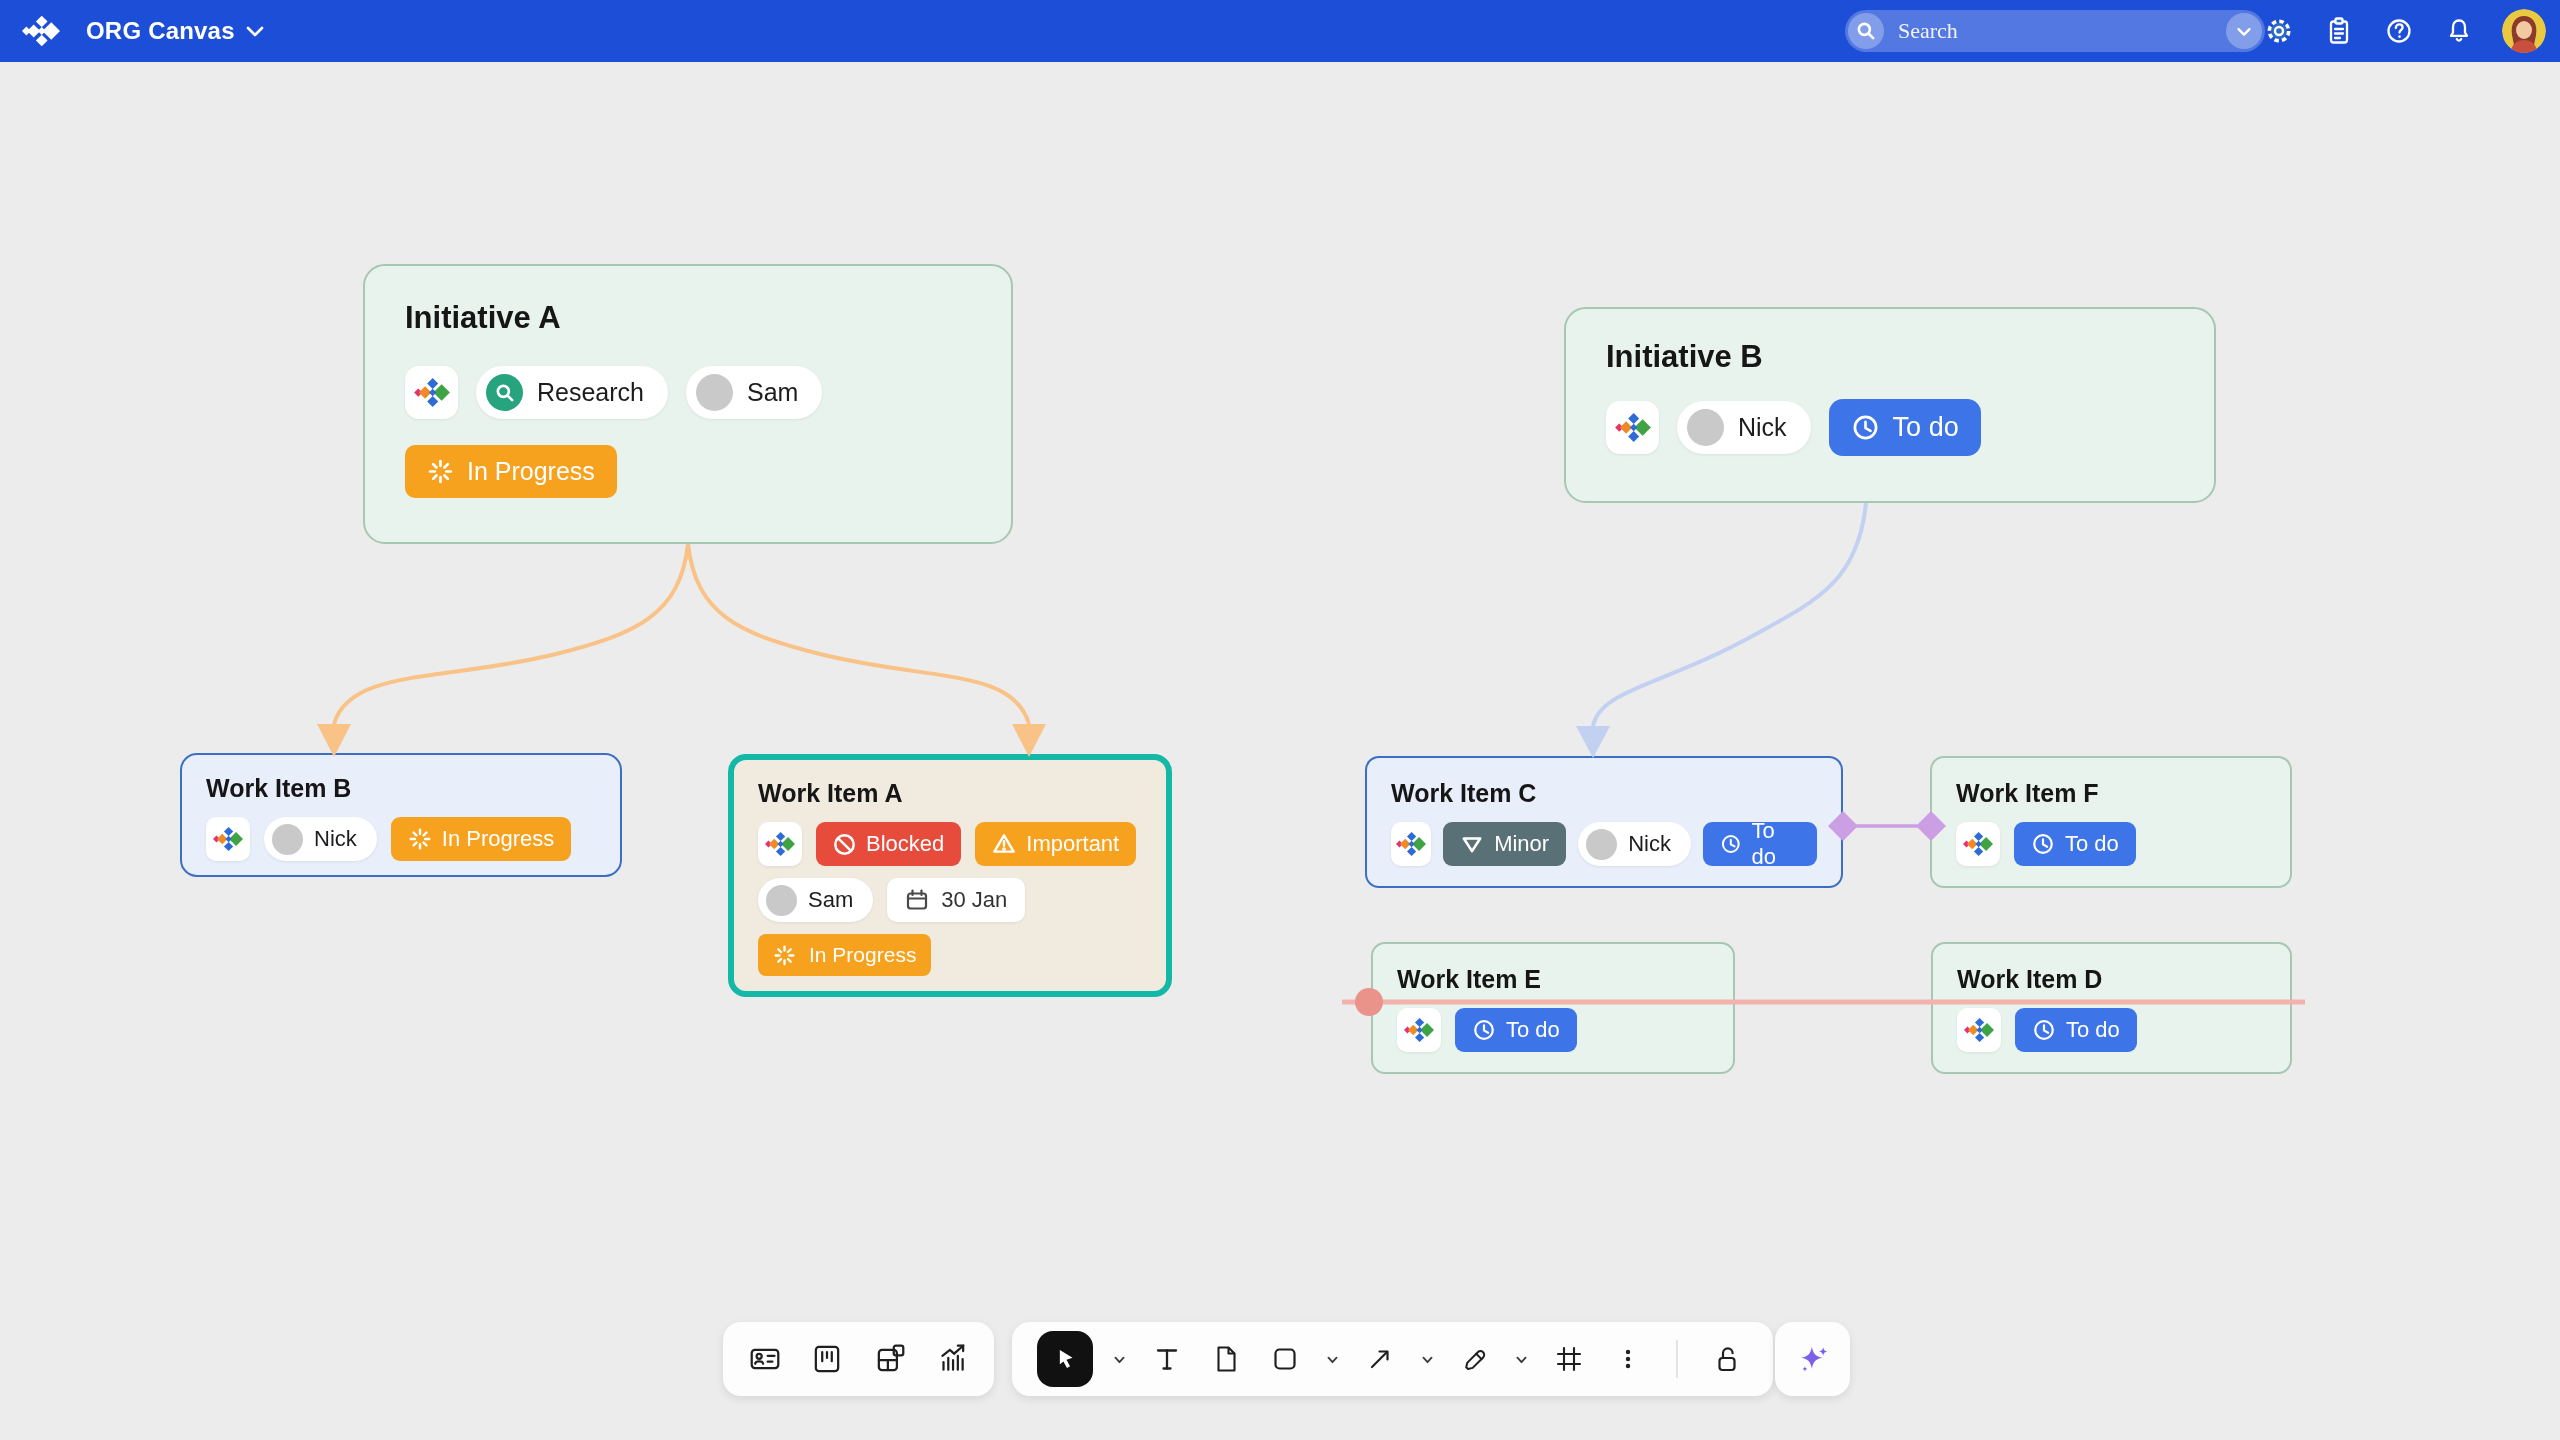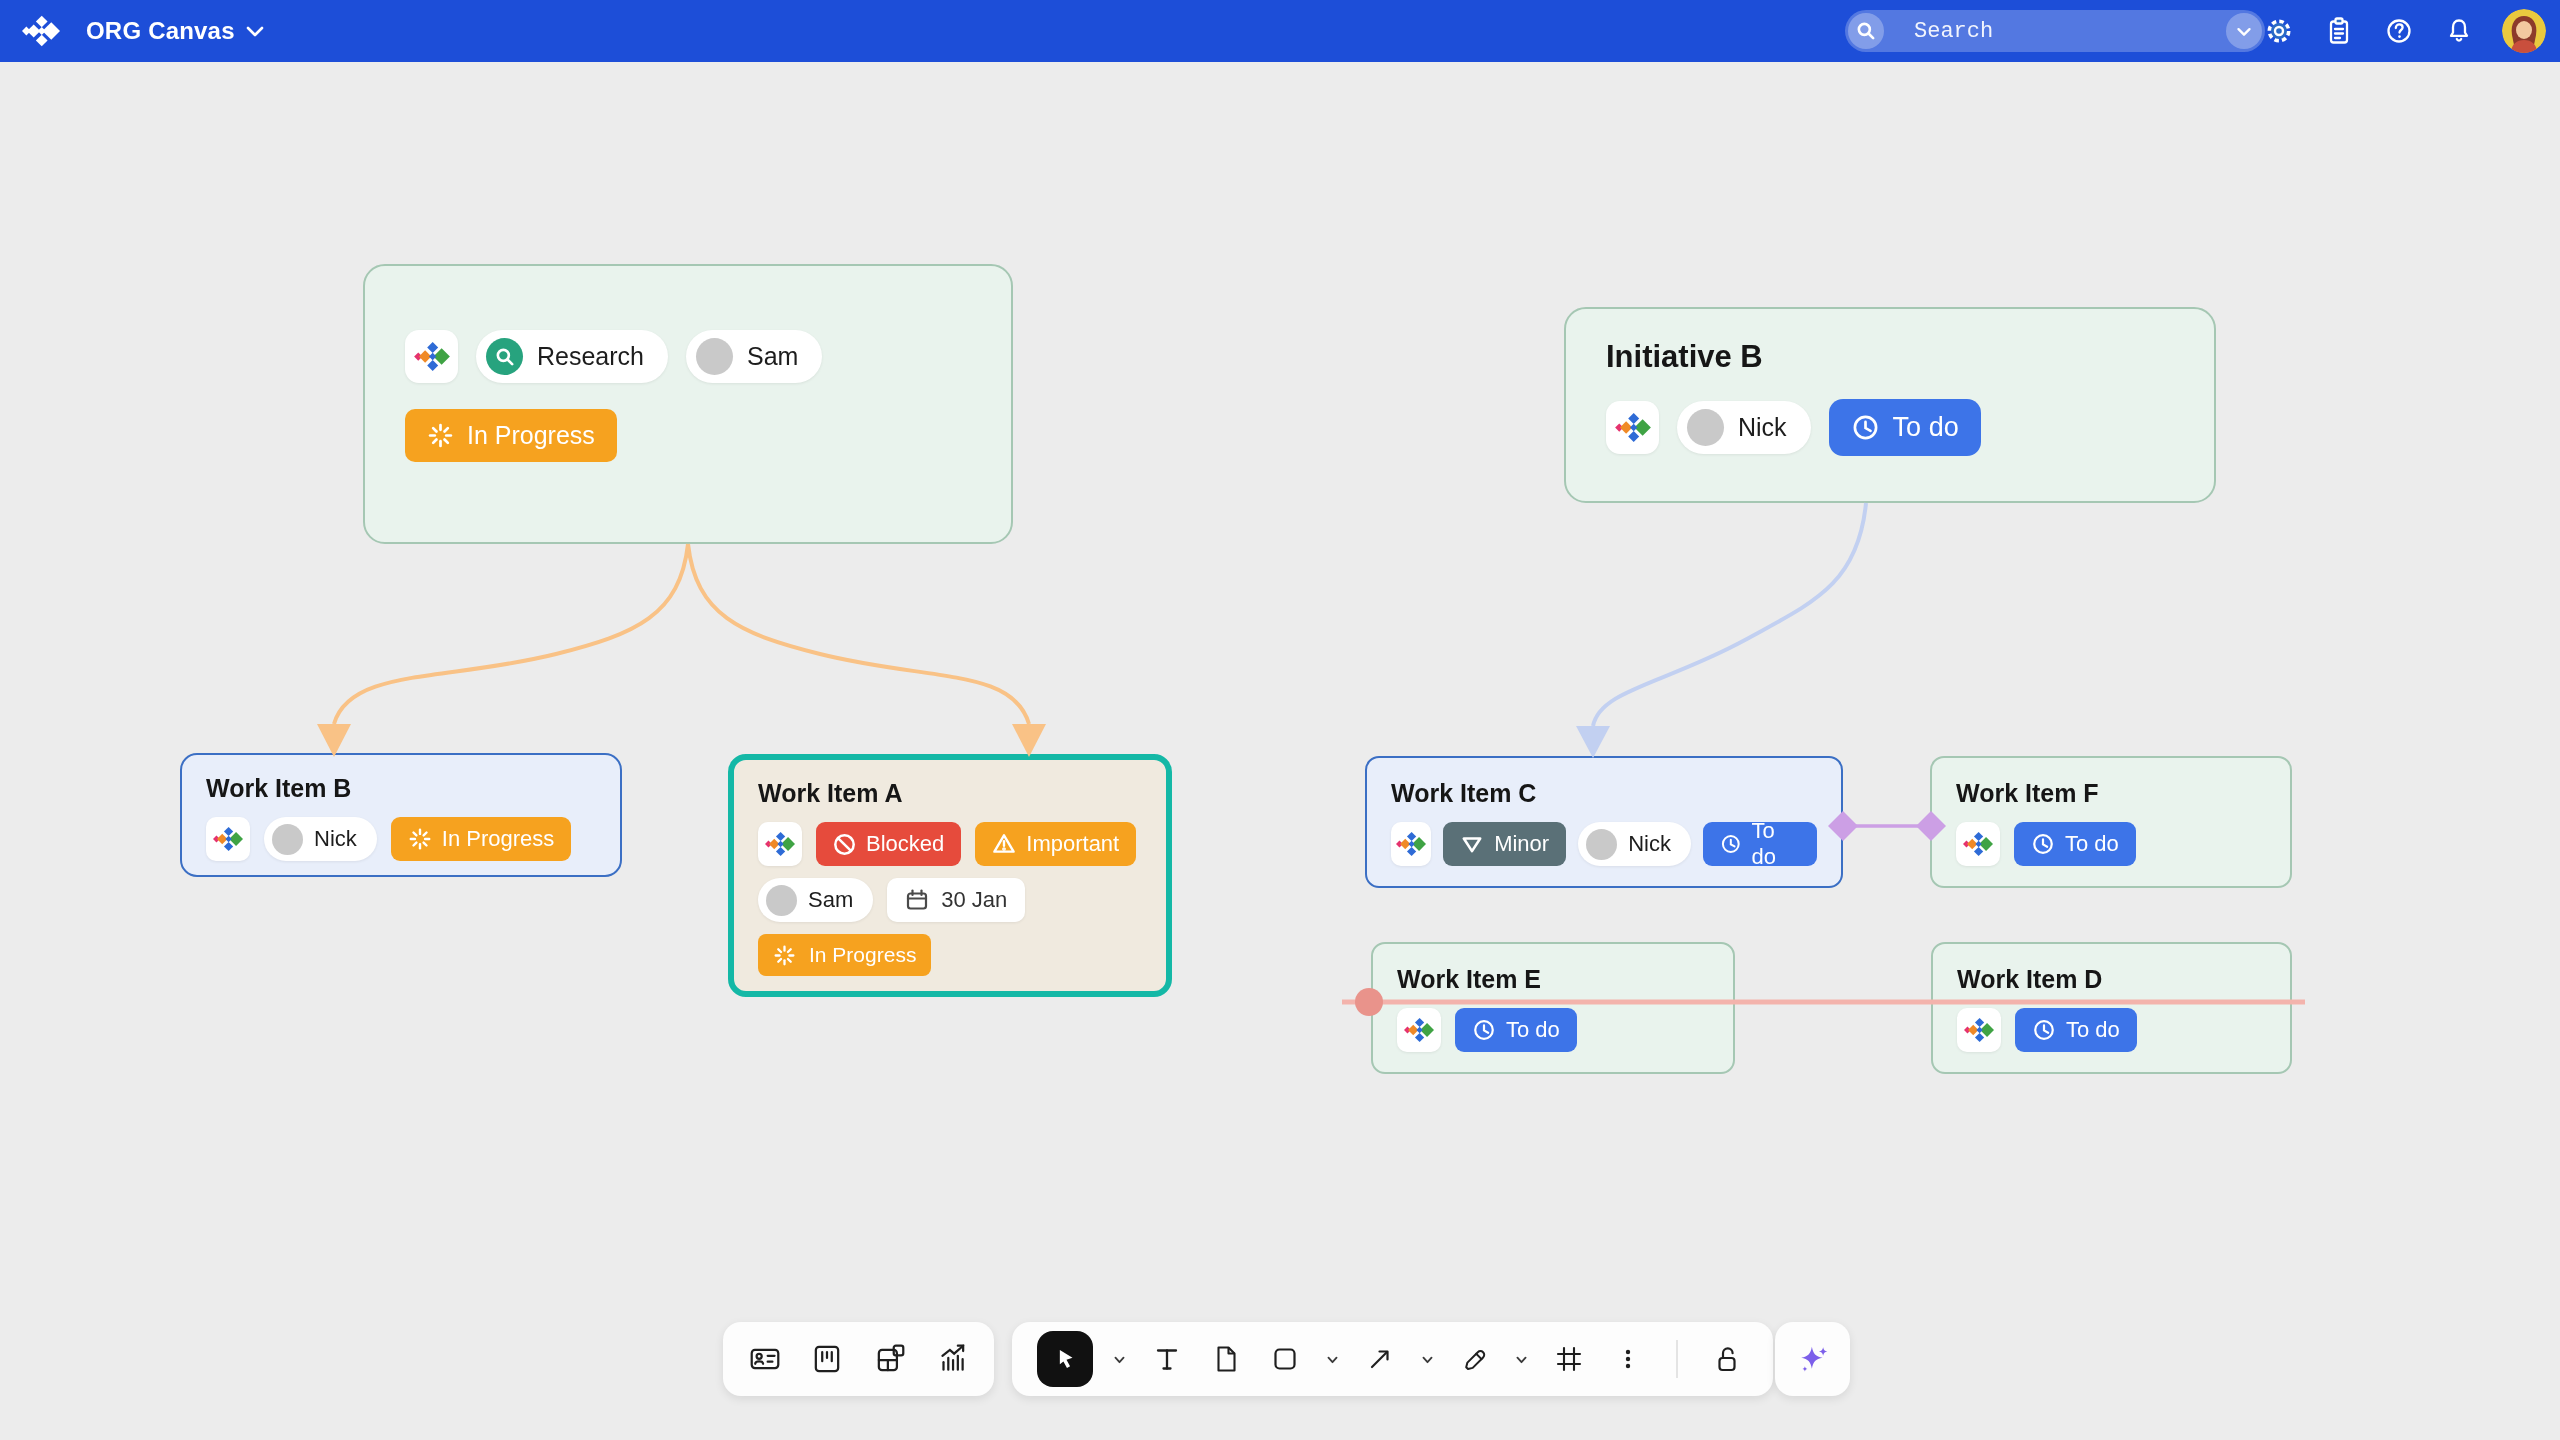--- a/index.html
+++ b/index.html
@@ -8,21 +8,21 @@
   .topbar{position:absolute;left:0;top:0;width:2560px;height:62px;background:#1d4ed8;
     display:flex;align-items:center;z-index:20;}
   .topbar .brand{display:flex;align-items:center;gap:26px;margin-left:22px;}
   .app-title{color:#fff;font-size:24px;font-weight:600;letter-spacing:.2px;}
   .title-chev{margin-left:10px;display:flex;align-items:center;}
   .searchwrap{position:absolute;left:1845px;top:10px;width:420px;height:42px;border-radius:21px;
     background:rgba(255,255,255,.24);display:flex;align-items:center;}
   .search-mag{width:36px;height:36px;border-radius:50%;background:rgba(255,255,255,.28);
     display:flex;align-items:center;justify-content:center;margin-left:3px;}
   .searchwrap input{flex:1;background:transparent;border:none;outline:none;color:#fff;
-    font-size:22px;margin-left:28px;font-family:Liberation Mono, monospace;}
+    font-size:22px;margin-left:12px;font-family:Liberation Serif, serif;}
   .searchwrap input::placeholder{color:rgba(255,255,255,.92);}
   .search-chev{width:36px;height:36px;border-radius:50%;background:rgba(255,255,255,.28);
     display:flex;align-items:center;justify-content:center;margin-right:3px;cursor:pointer;}
   .hicons{position:absolute;right:14px;top:0;height:62px;display:flex;align-items:center;gap:26px;}
   .hbtn{width:34px;height:34px;display:flex;align-items:center;justify-content:center;cursor:pointer;}
   .avatar{width:44px;height:44px;border-radius:50%;overflow:hidden;border:0;cursor:pointer;}
   
   .card{position:absolute;box-sizing:border-box;z-index:2;}
   .mint{background:#E9F3ED;border:2px solid #A5C7B3;border-radius:22px;}
   .bluec{background:#E8EEFA;border:2px solid #3B6FC4;border-radius:14px;}
@@ -197,20 +197,21 @@
         <ellipse cx="22" cy="21" rx="8" ry="9" fill="#F2C9A0"></ellipse>
         <path d="M9 44 C9 35 15 31 22 31 C29 31 35 35 35 44 Z" fill="#C94F3D"></path>
       </svg>
     </span>
   </div>
 </div>
 
 <div style="position:absolute;inset:62px 0 0 0;">
 
   <div class="card mint" style="left:363px;top:202px;width:650px;height:280px;padding:34px 40px;">
+    <div class="ctitle-lg">Initiative A</div>
     <div class="crow" style="margin-top:30px;">
       <span class="logochip">
         <svg viewBox="0 0 52 48" width="36" height="33">
             <use href="#logoMark"></use>
           </svg>
       </span>
       <span class="chip">
         <span class="tealc">
           <svg width="22" height="22" viewBox="-10 -10 20 20">
               <use href="#magIcon"></use>

